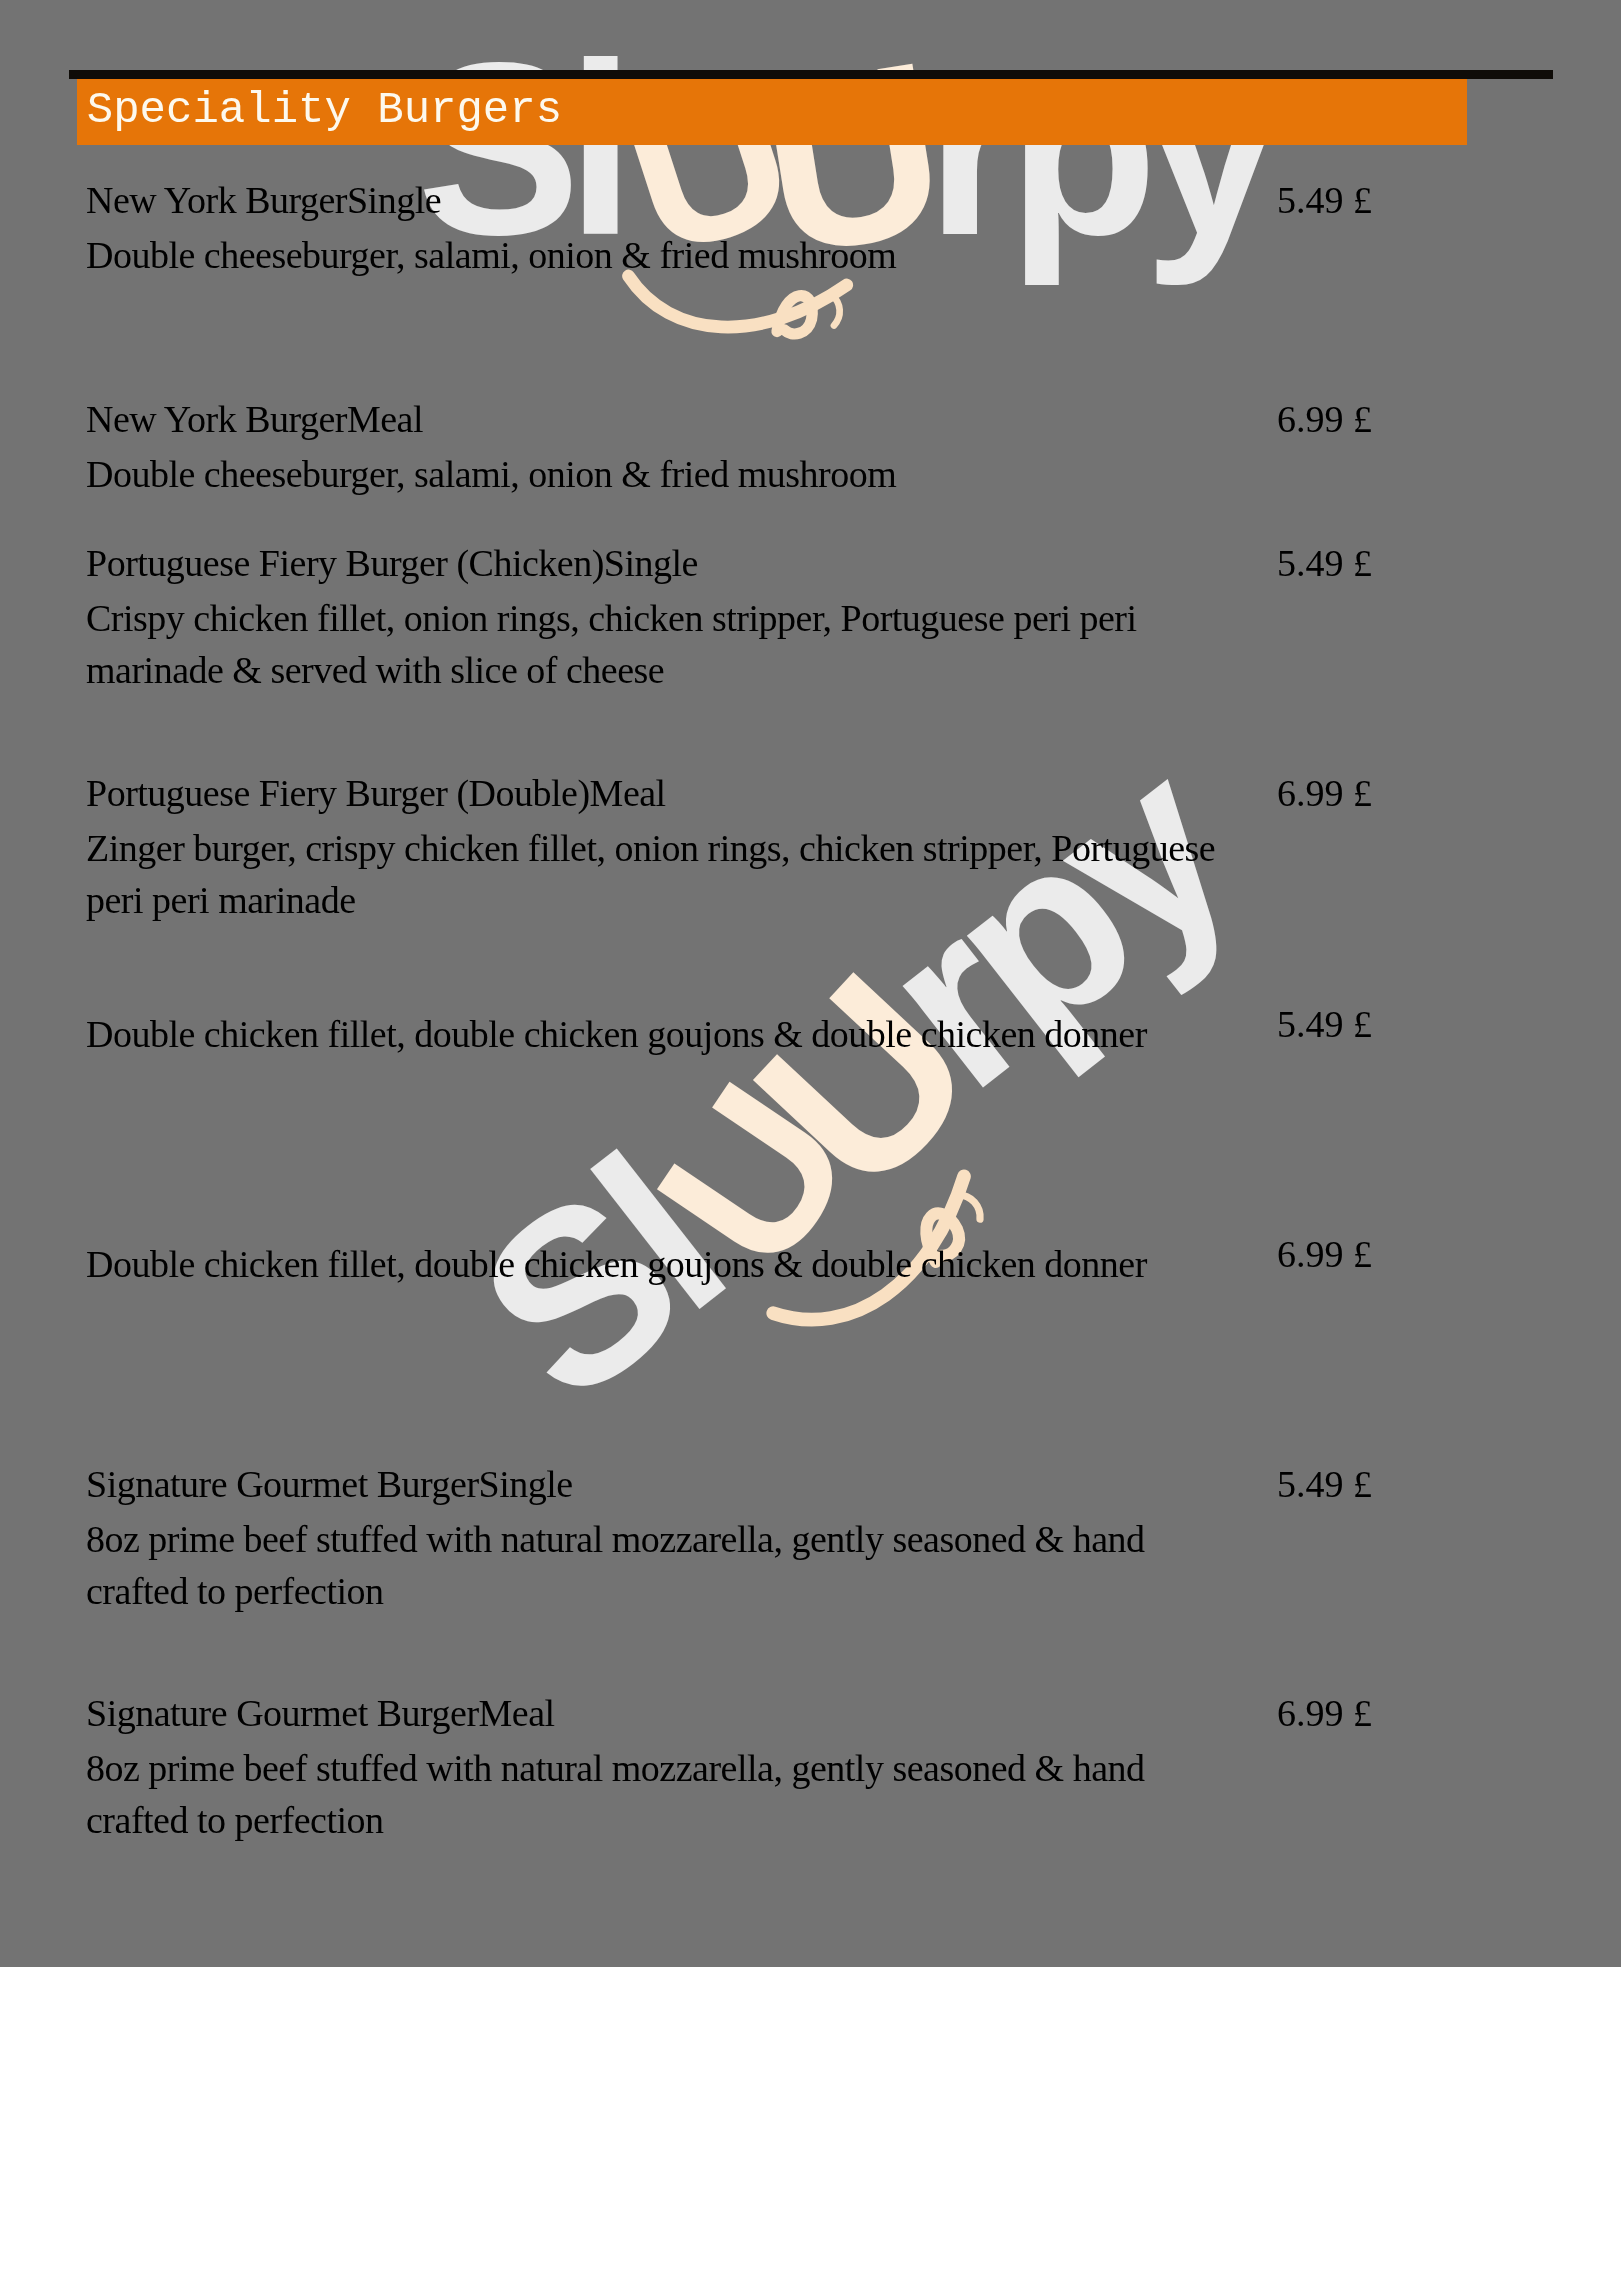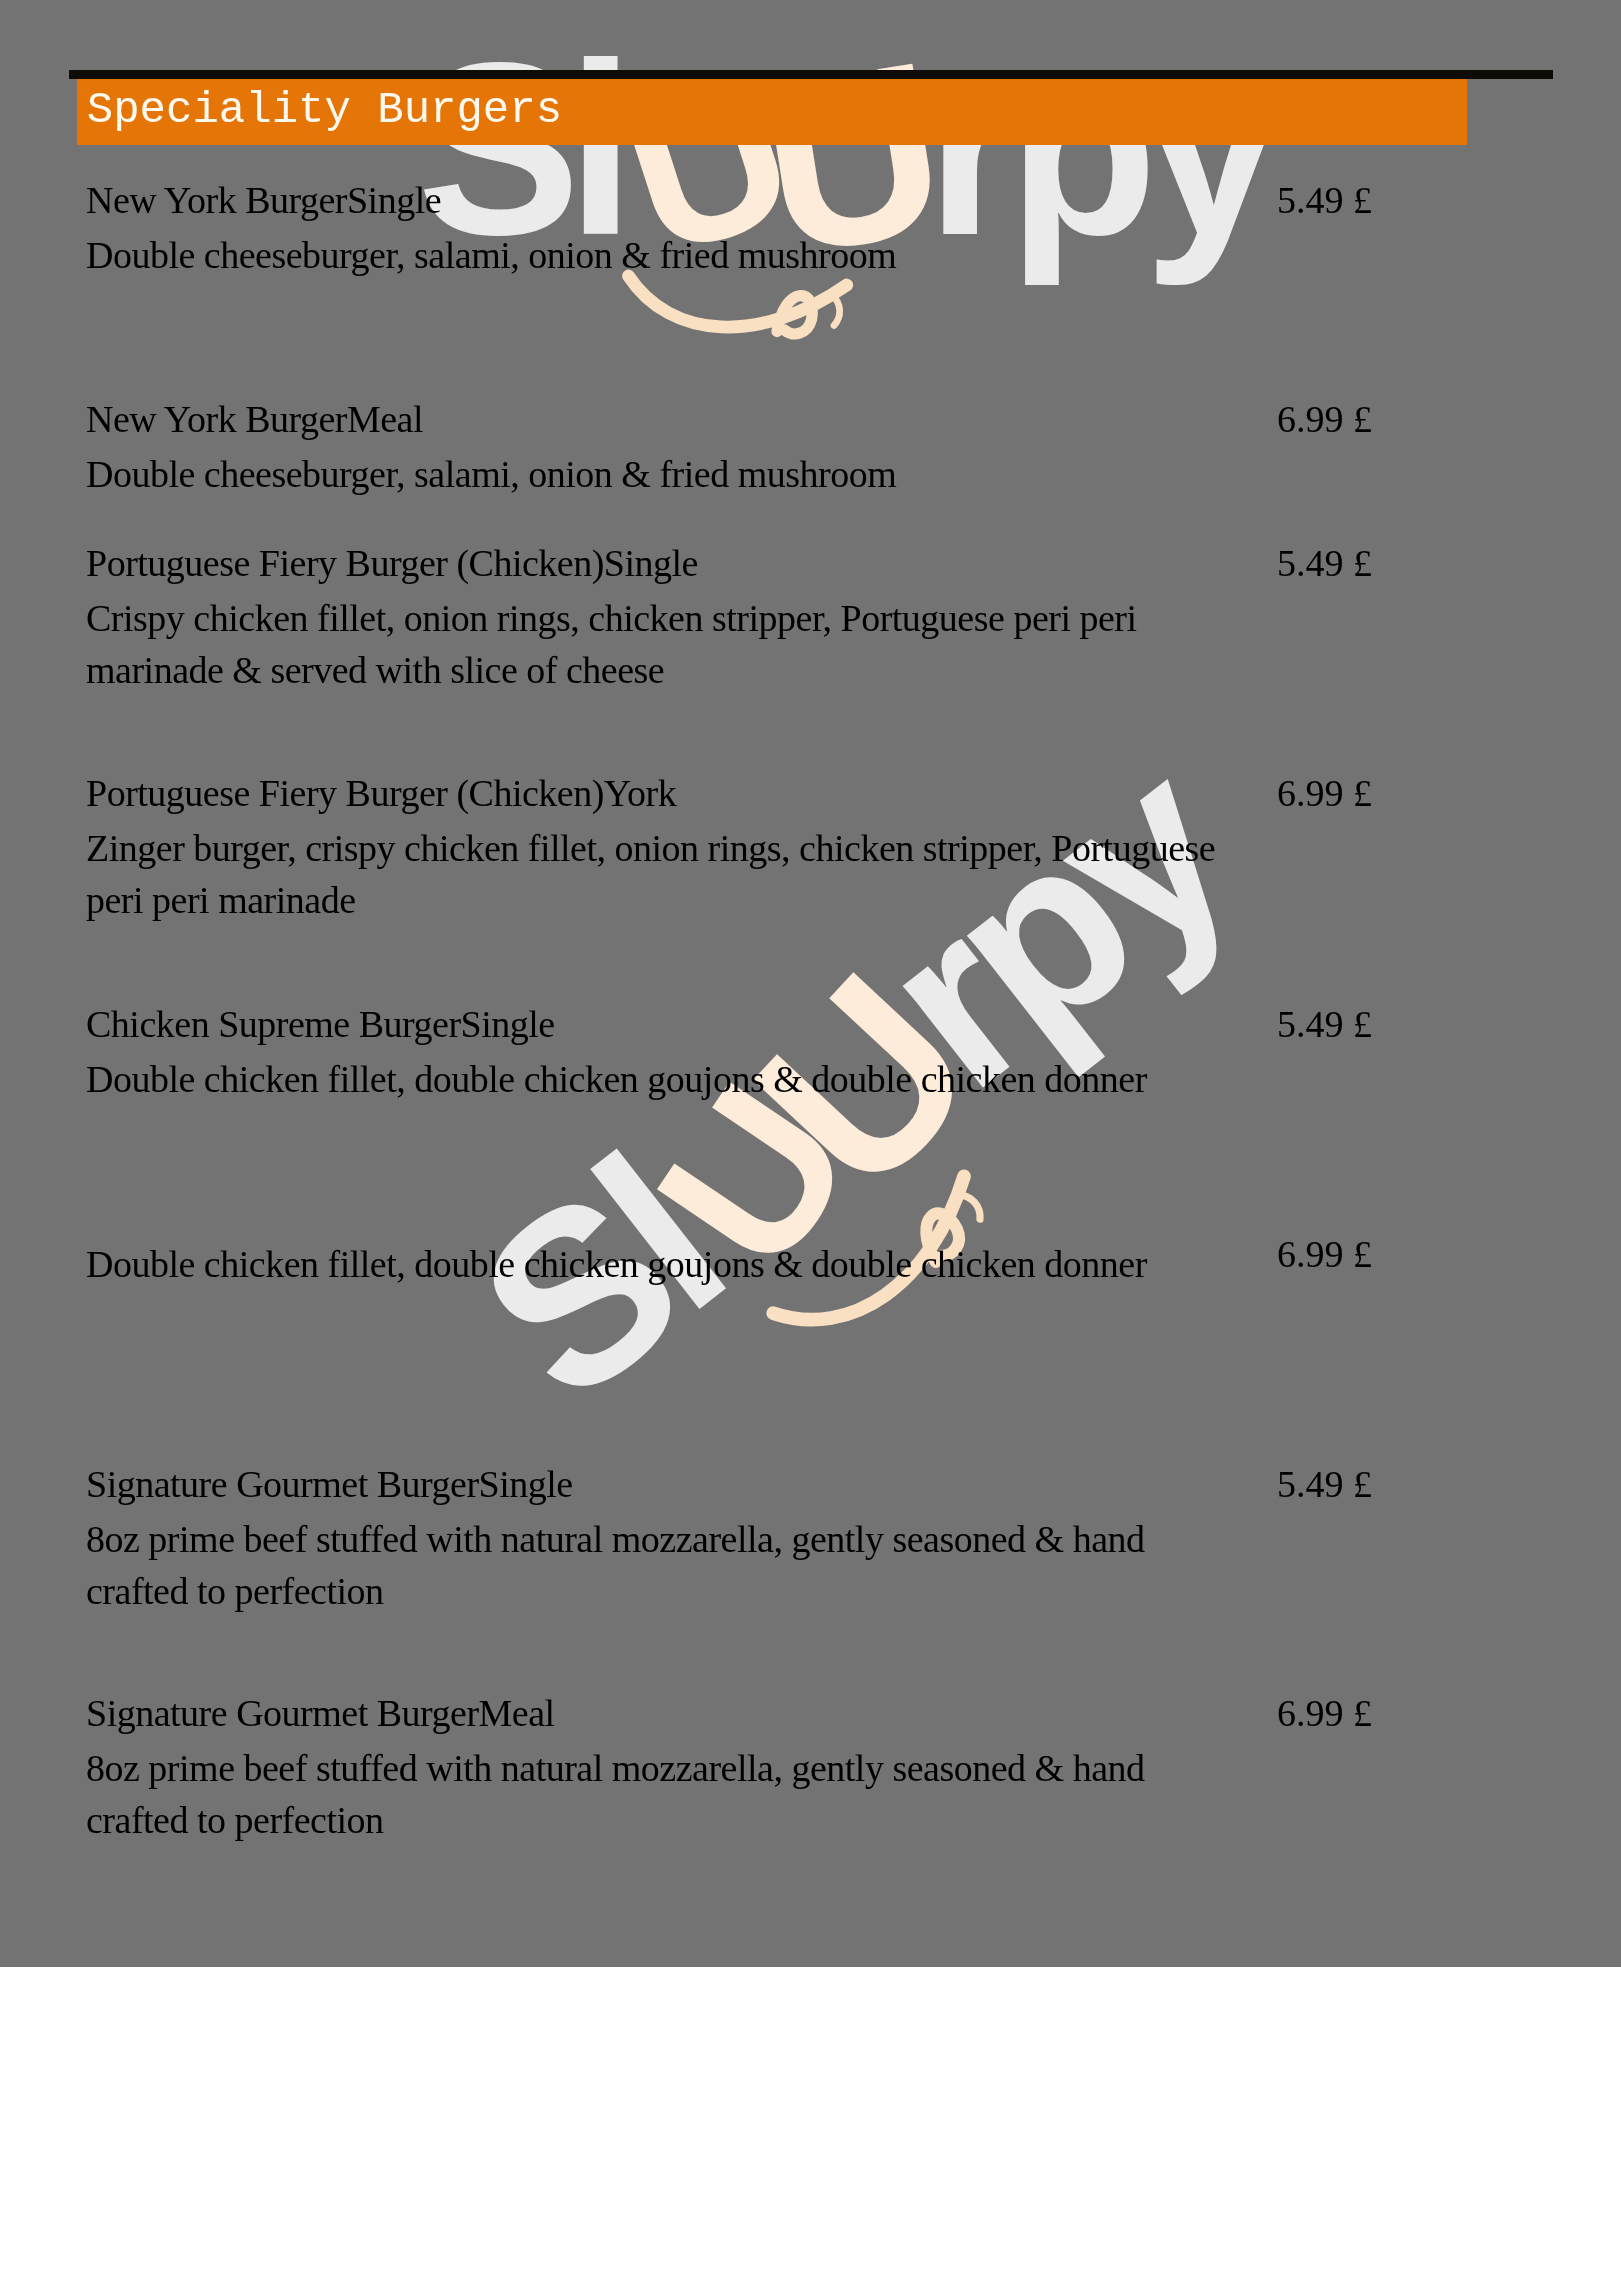--- a/index.html
+++ b/index.html
@@ -133,27 +133,26 @@
     <div class="item-desc">Double cheeseburger, salami, onion &amp; fried mushroom</div>
   </div>
 
   <div class="menu-item r2">
     <div class="item-name">Portuguese Fiery Burger (Chicken)Single</div>
     <div class="item-price">5.49 £</div>
     <div class="item-desc">Crispy chicken fillet, onion rings, chicken stripper, Portuguese peri peri marinade &amp; served with slice of cheese</div>
   </div>
 
   <div class="menu-item r3">
-    <div class="item-name">Portuguese Fiery Burger (Chicken)York</div>
+    <div class="item-name">Portuguese Fiery Burger (Double)Meal</div>
     <div class="item-price">6.99 £</div>
     <div class="item-desc">Zinger burger, crispy chicken fillet, onion rings, chicken stripper, Portuguese peri peri marinade</div>
   </div>
 
   <div class="menu-item r4">
-    <div class="item-name">Chicken Supreme BurgerSingle</div>
     <div class="item-price">5.49 £</div>
     <div class="item-desc">Double chicken fillet, double chicken goujons &amp; double chicken donner</div>
   </div>
 
   <div class="menu-item r5">
     <div class="item-price">6.99 £</div>
     <div class="item-desc">Double chicken fillet, double chicken goujons &amp; double chicken donner</div>
   </div>
 
   <div class="menu-item r6">

